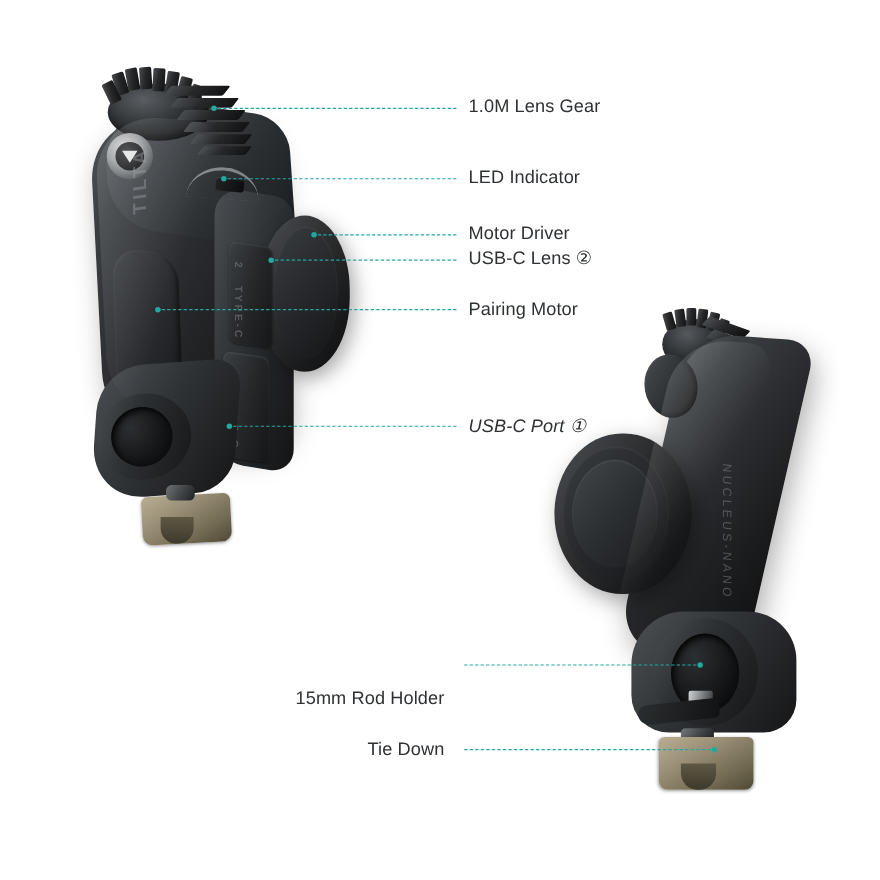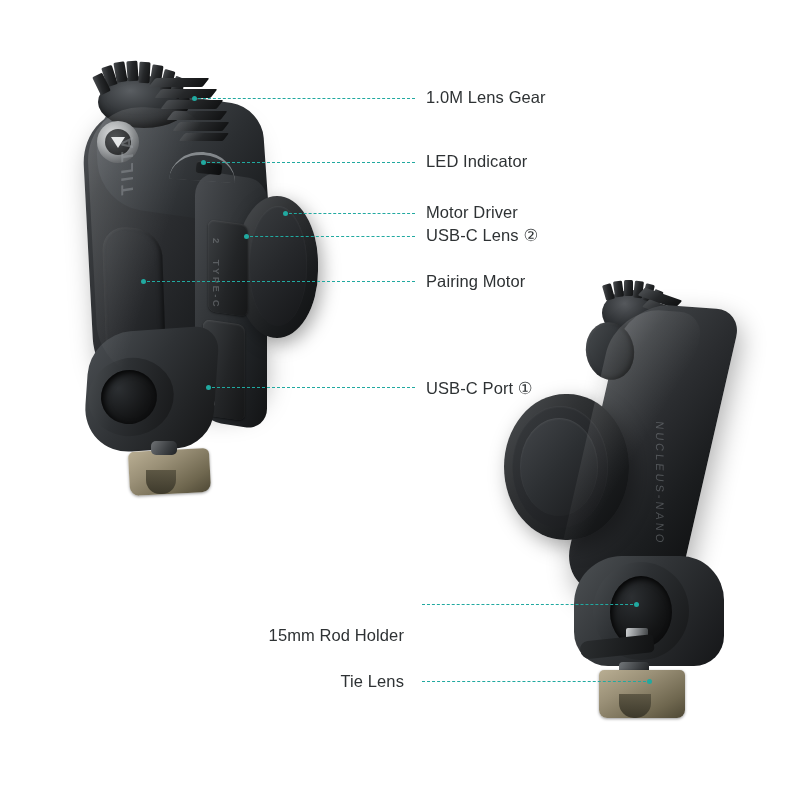--- a/index.html
+++ b/index.html
@@ -346,18 +346,18 @@
       <div class="leader" style="left: 422px; top: 681px; width: 229px; border-top-color: rgb(33, 169, 160);"></div>
       <div class="leader-dot" style="left: 647px; top: 679px; background: rgb(33, 169, 160);"></div>
     </div>
 
   <div id="label-layer">
       <div class="callout-label" style="color: rgb(46, 50, 52); top: 86px; left: 426px;">1.0M Lens Gear</div>
       <div class="callout-label" style="color: rgb(46, 50, 52); top: 150px; left: 426px;">LED Indicator</div>
       <div class="callout-label" style="color: rgb(46, 50, 52); top: 201px; left: 426px;">Motor Driver</div>
       <div class="callout-label" style="color: rgb(46, 50, 52); top: 224px; left: 426px;">USB-C Lens ②</div>
       <div class="callout-label" style="color: rgb(46, 50, 52); top: 270px; left: 426px;">Pairing Motor</div>
-      <div class="callout-label" style="color: rgb(46, 50, 52); top: 377px; left: 426px;">USB-C Port ①</div>
+      <div class="callout-label" style="color: rgb(46, 50, 52); top: 377px; left: 426px; font-style: italic;">USB-C Port ①</div>
       <div class="callout-label right-aligned" style="color: rgb(46, 50, 52); top: 624px; left: 0px; width: 404px;">15mm Rod Holder</div>
-      <div class="callout-label right-aligned" style="color: rgb(46, 50, 52); top: 670px; left: 0px; width: 404px;">Tie Lens</div>
+      <div class="callout-label right-aligned" style="color: rgb(46, 50, 52); top: 670px; left: 0px; width: 404px;">Tie Down</div>
     </div>
 
 </div>
 
 </body></html>

